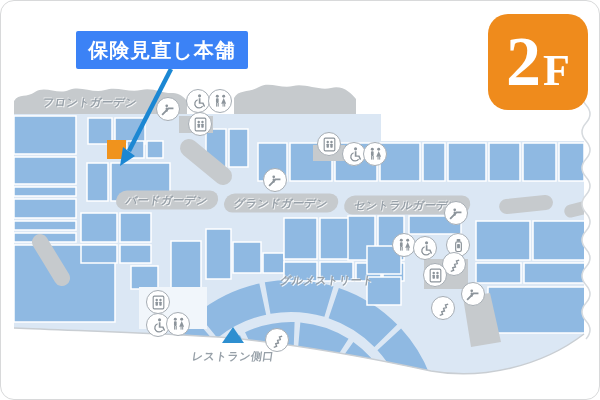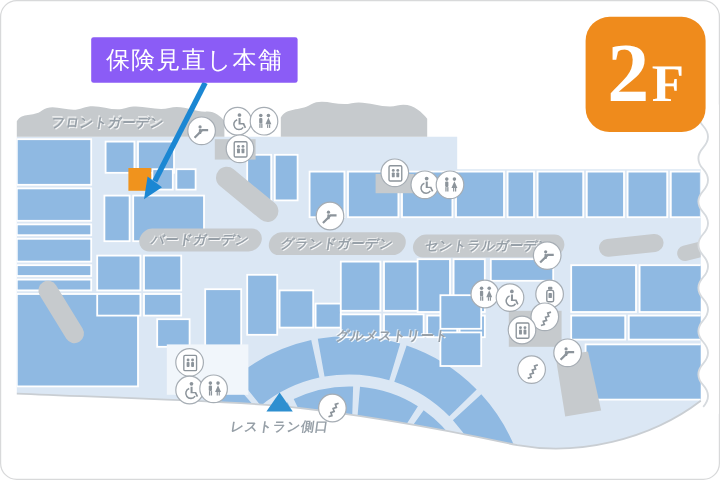--- a/index.html
+++ b/index.html
@@ -12,23 +12,23 @@
         color:#97a0a8;font-weight:bold;font-size:11px;white-space:nowrap;letter-spacing:.5px;
         text-shadow:1px 1px 0 rgba(255,255,255,.85),-1px -1px 0 rgba(255,255,255,.6);}
   .area-label.pill{background:#c6cacd;padding:2px 10px;border-radius:10px;}
   .fac-icon{position:absolute;width:24px;height:24px;transform:translate(-50%,-50%);
         background:#fff;border:1.4px solid #a6adb4;border-radius:50%;box-sizing:border-box;
         display:flex;align-items:center;justify-content:center;}
   .fac-icon svg{width:17px;height:17px;display:block;}
   .entrance-tri{position:absolute;width:0;height:0;transform:translate(-50%,-50%);
         border-left:11px solid transparent;border-right:11px solid transparent;
         border-bottom:16px solid #2e8fd0;}
-  .callout{position:absolute;left:75px;top:30px;width:172px;height:38px;background:#8b5cf6;
+  .callout{position:absolute;left:75px;top:30px;width:172px;height:38px;background:#3b82f6;
         border-radius:2px;display:flex;align-items:center;justify-content:center;
-        color:#fff;font-weight:normal;font-size:20px;letter-spacing:1px;white-space:nowrap;}
+        color:#fff;font-weight:bold;font-size:20px;letter-spacing:1px;white-space:nowrap;}
   .floor-badge{position:absolute;left:487px;top:13px;width:100px;height:96px;background:#ef8b1c;
         border-radius:20px;display:flex;align-items:baseline;justify-content:center;
         color:#fff;font-family:"Liberation Serif","DejaVu Serif",serif;font-weight:bold;}
   .floor-badge .num{font-size:70px;line-height:96px;}
   .floor-badge .suf{font-size:44px;line-height:96px;margin-left:2px;}
 </style>
 </head>
 <body>
 
 <div class="card">

